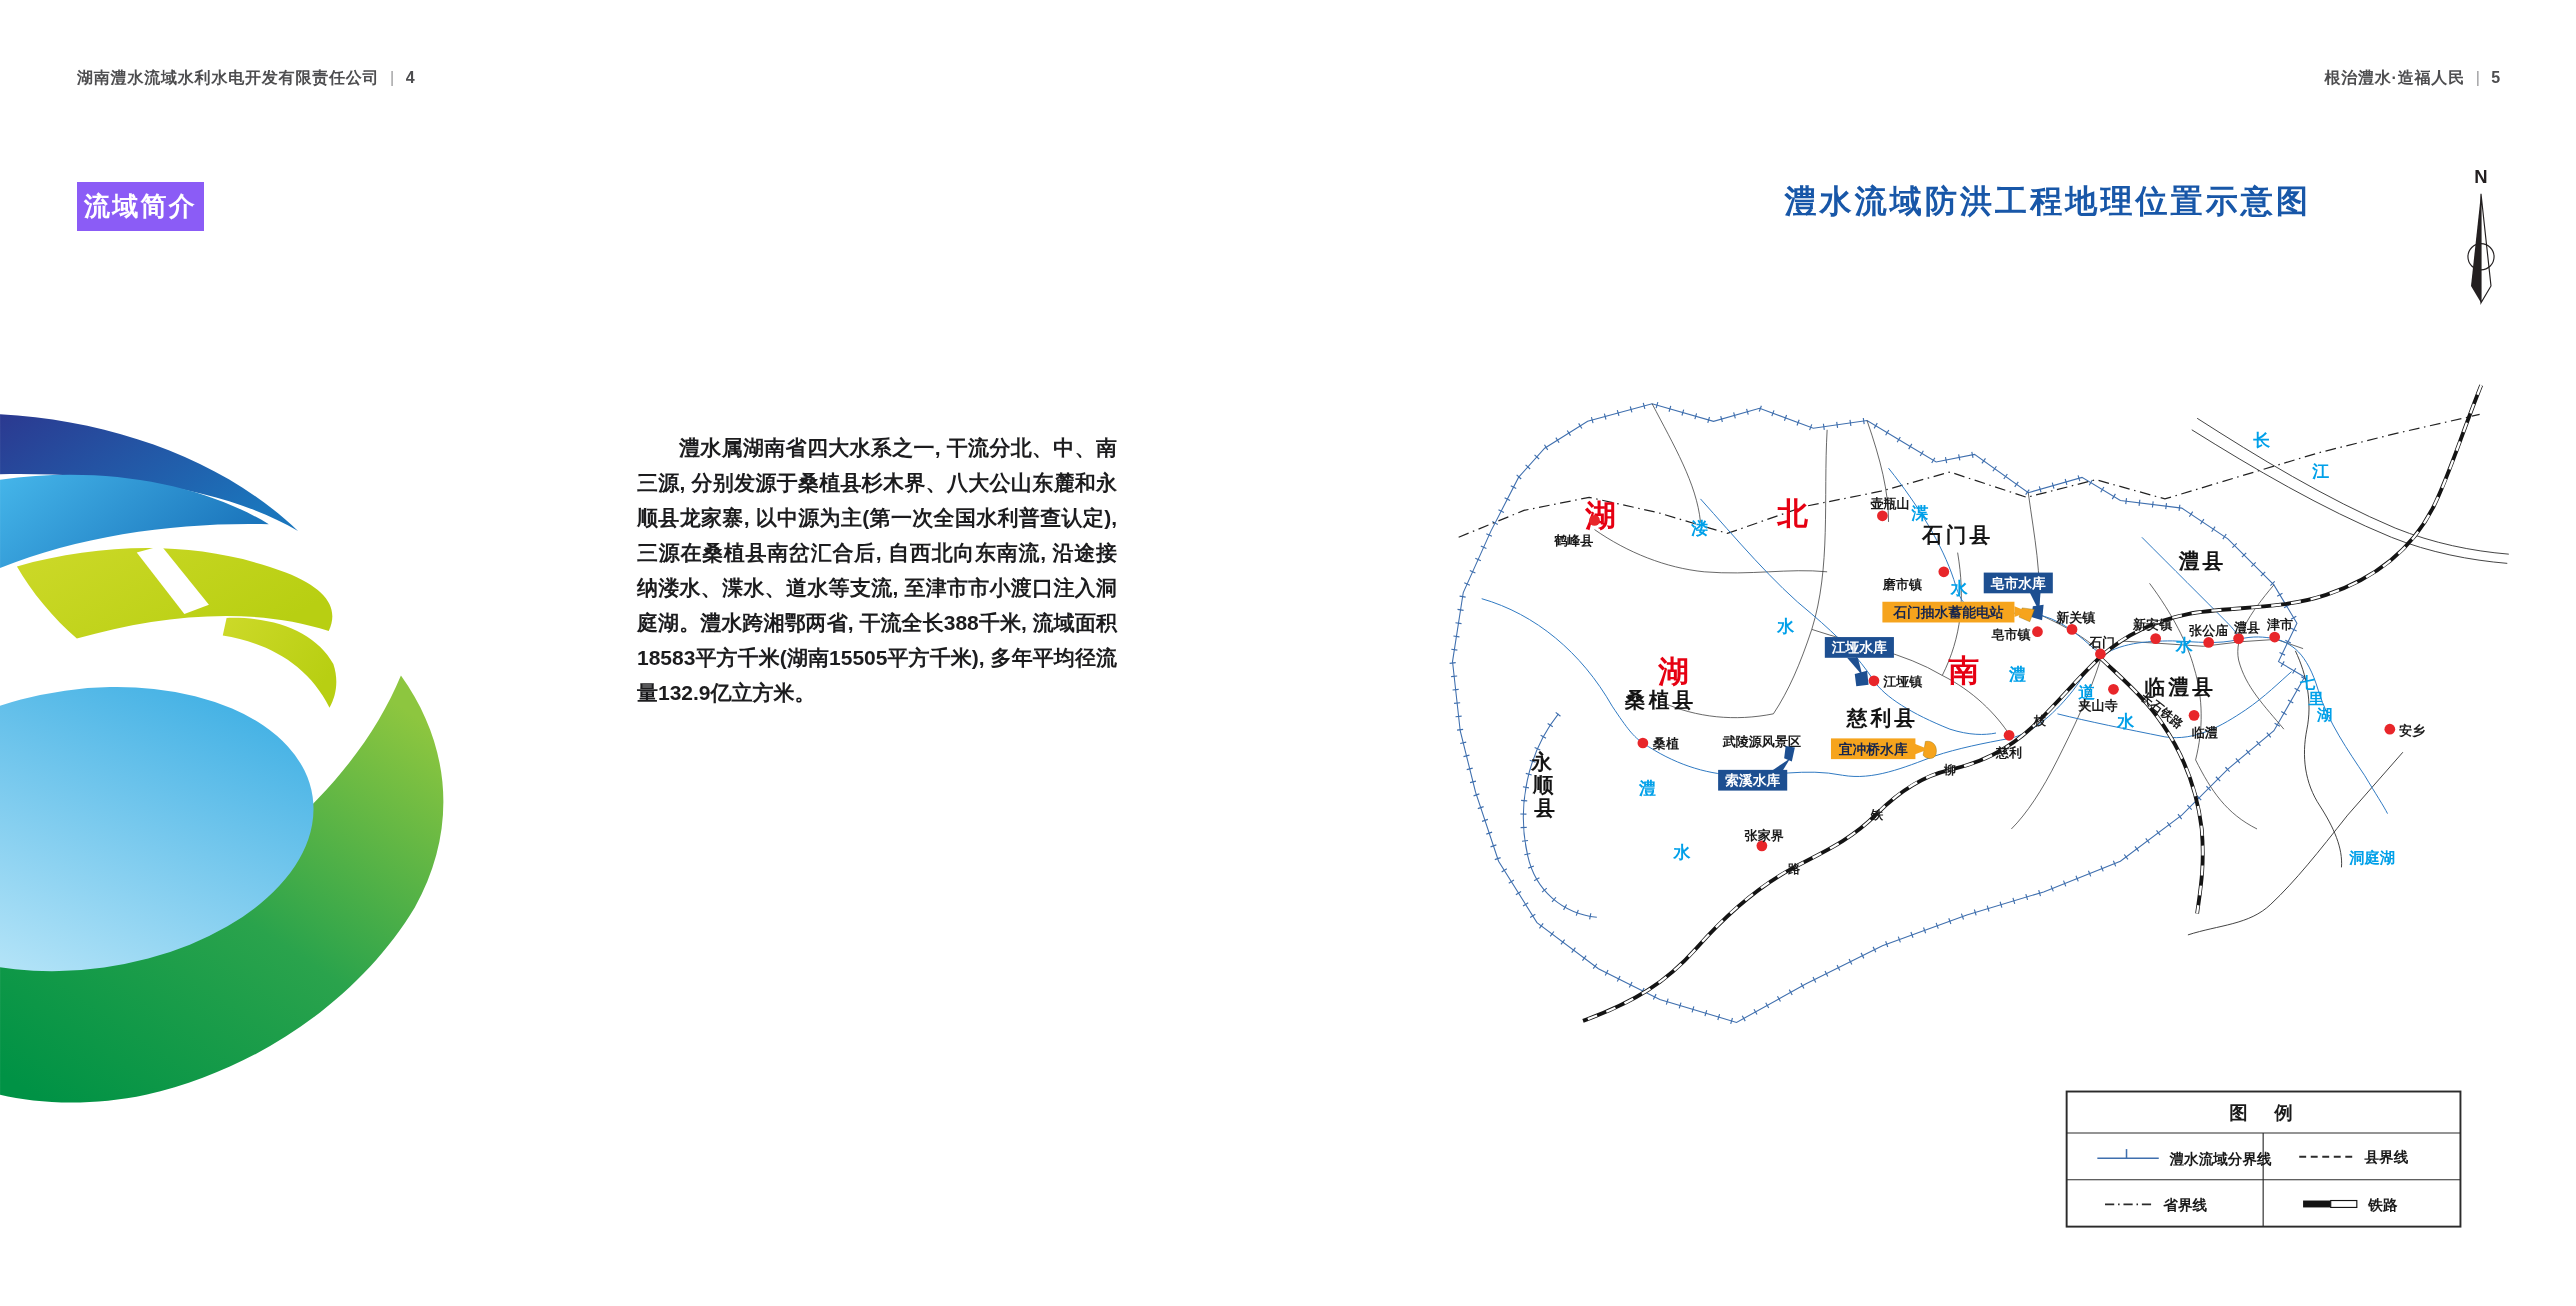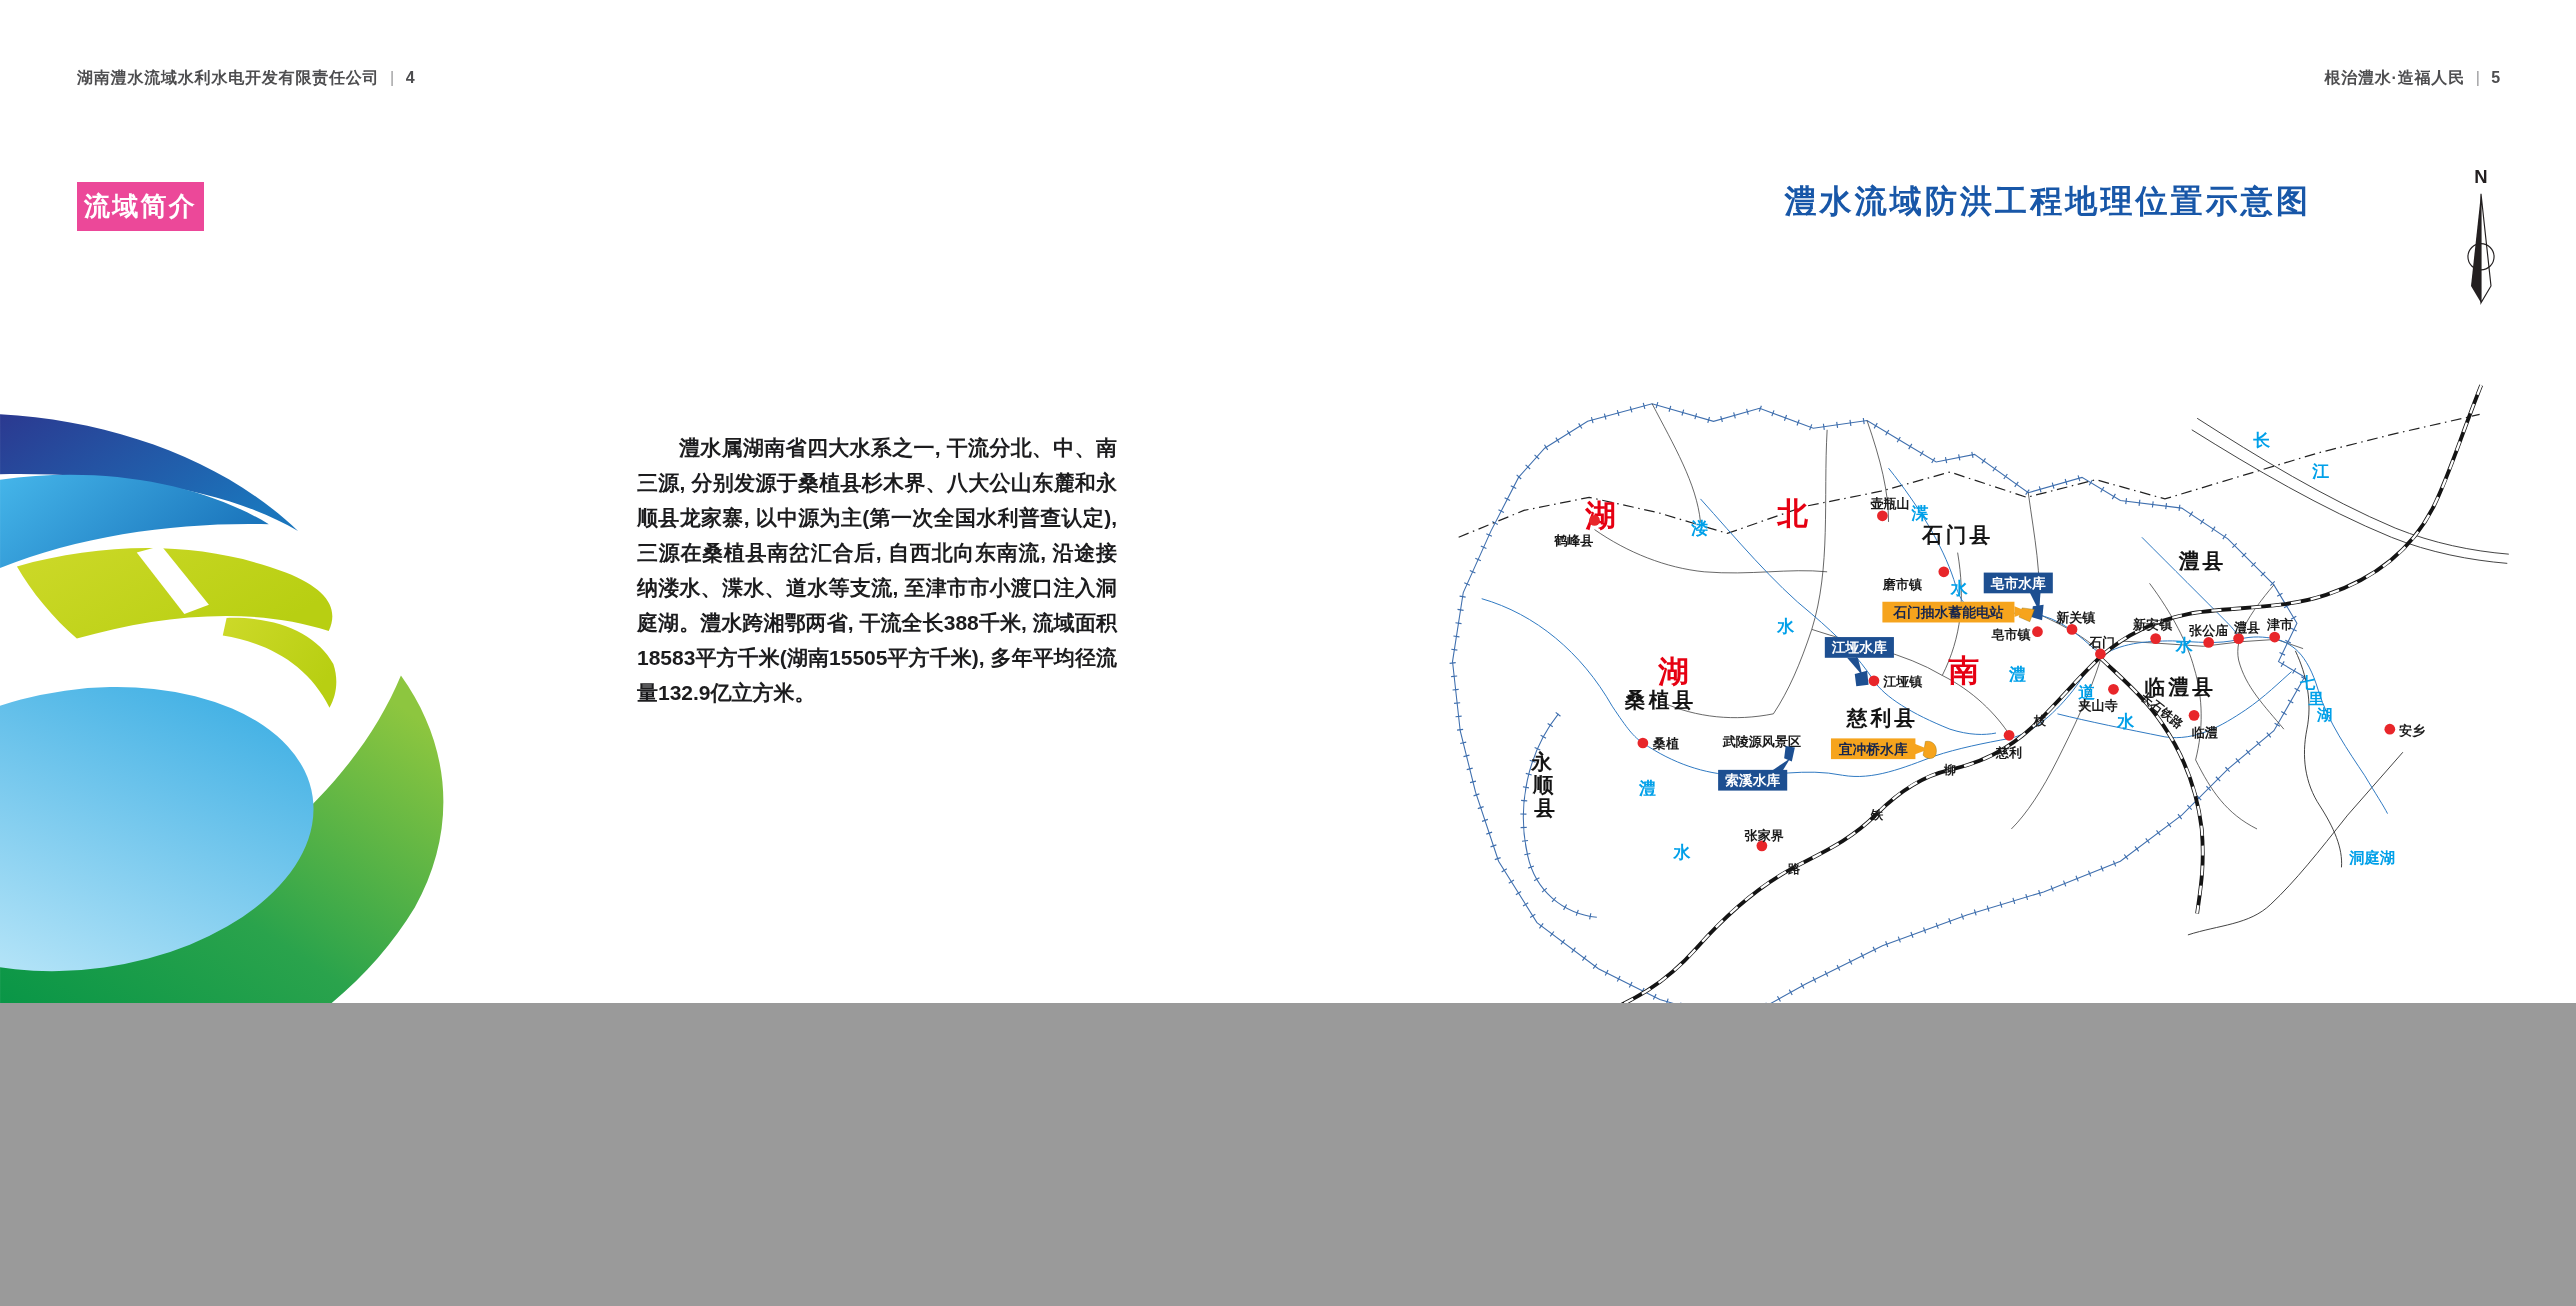--- a/index.html
+++ b/index.html
@@ -1,23 +1,23 @@
 <!DOCTYPE html>
 <html style="font-size:12.3px"><head>
 <meta charset="utf-8">
 <style>
   html,body{margin:0;padding:0;background:#9a9a9a;}
-  #canvas{position:relative;width:2576px;height:1003px;background:#ffffff;overflow:hidden;
+  #canvas{position:relative;width:2576px;height:1306px;background:#ffffff;overflow:hidden;
           font-family:"Liberation Sans","DejaVu Sans",sans-serif;color:#1b1b1b;}
   .hdr{position:absolute;top:68px;font-size:16px;font-weight:bold;color:#4d4d4f;letter-spacing:0.8px;}
   .hdr .sep{color:#9a9a9c;font-weight:normal;padding:0 10.7px;}
   .hdr .pg{color:#4d4d4f;}
   #hdr-left{left:77px;}
   #hdr-right{right:75px;text-align:center;}
-  #section-badge{position:absolute;left:77px;top:182px;width:127px;height:49px;background:#ec4899;
+  #section-badge{position:absolute;left:77px;top:182px;width:127px;height:49px;background:#8b5cf6;
                  color:#fff;font-size:26px;font-weight:bold;display:flex;align-items:center;justify-content:center;
                  letter-spacing:2.3px;}
   #body-text{position:absolute;left:637px;top:430px;width:480px;font-size:21px;line-height:35px;
              font-weight:700;text-align:justify;color:#1c1c1e;}
   #body-text p{margin:0 0 34px 0;text-indent:2em;}
   #map-title{position:absolute;left:1666px;top:180px;width:645px;text-align:right;font-size:32px;
              font-weight:bold;color:#1857a8;letter-spacing:3.1px;}
   svg text{font-family:"Liberation Sans","DejaVu Sans",sans-serif;}
   .t-town{font-size:17px;font-weight:bold;fill:#1a1a1a;}
   .t-county{font-size:27px;font-weight:bold;fill:#141414;letter-spacing:4px;}

